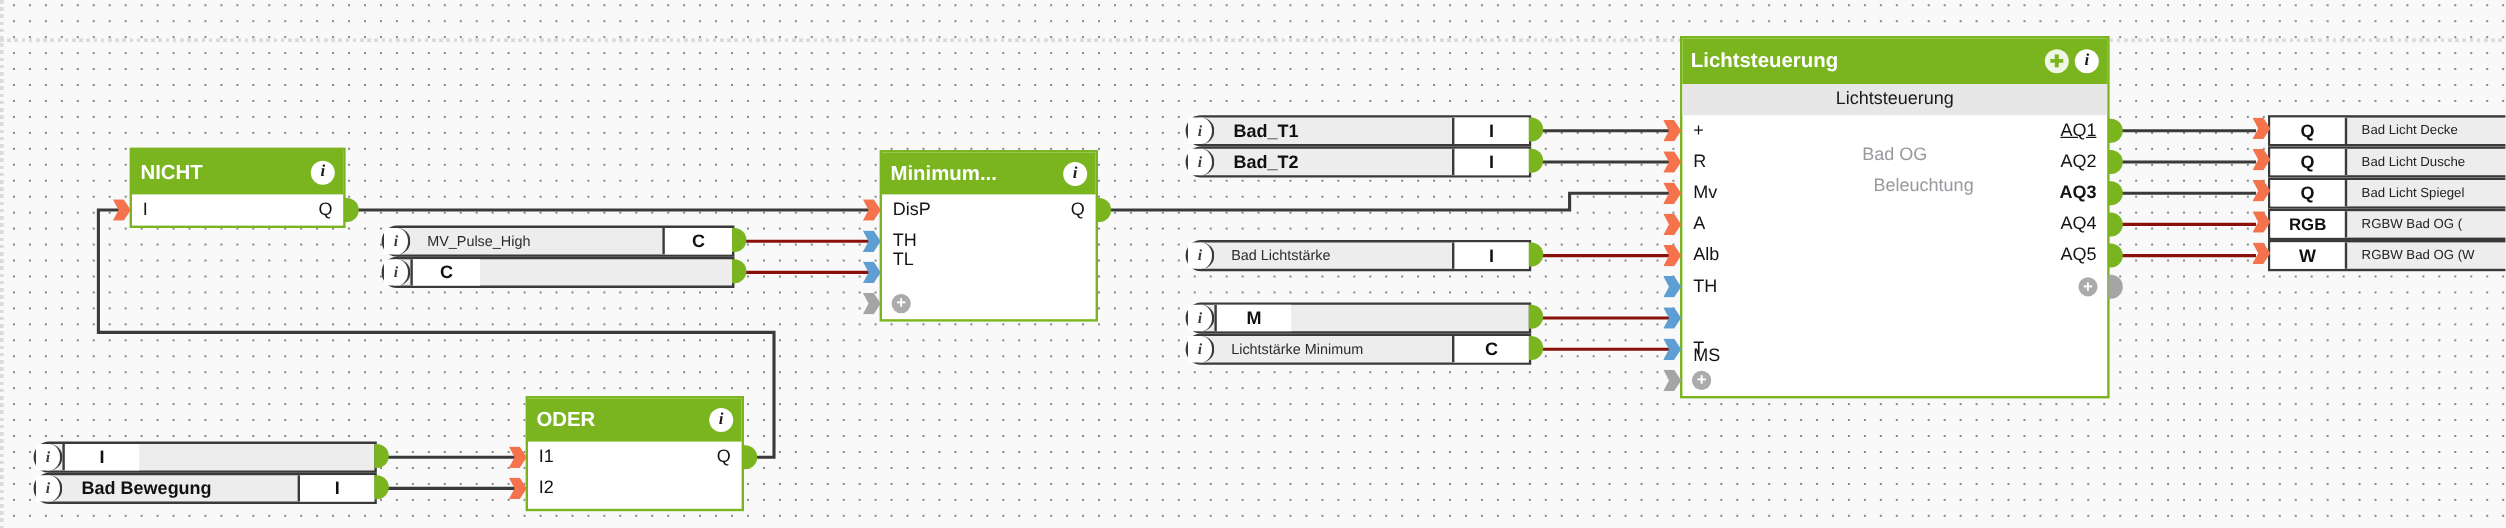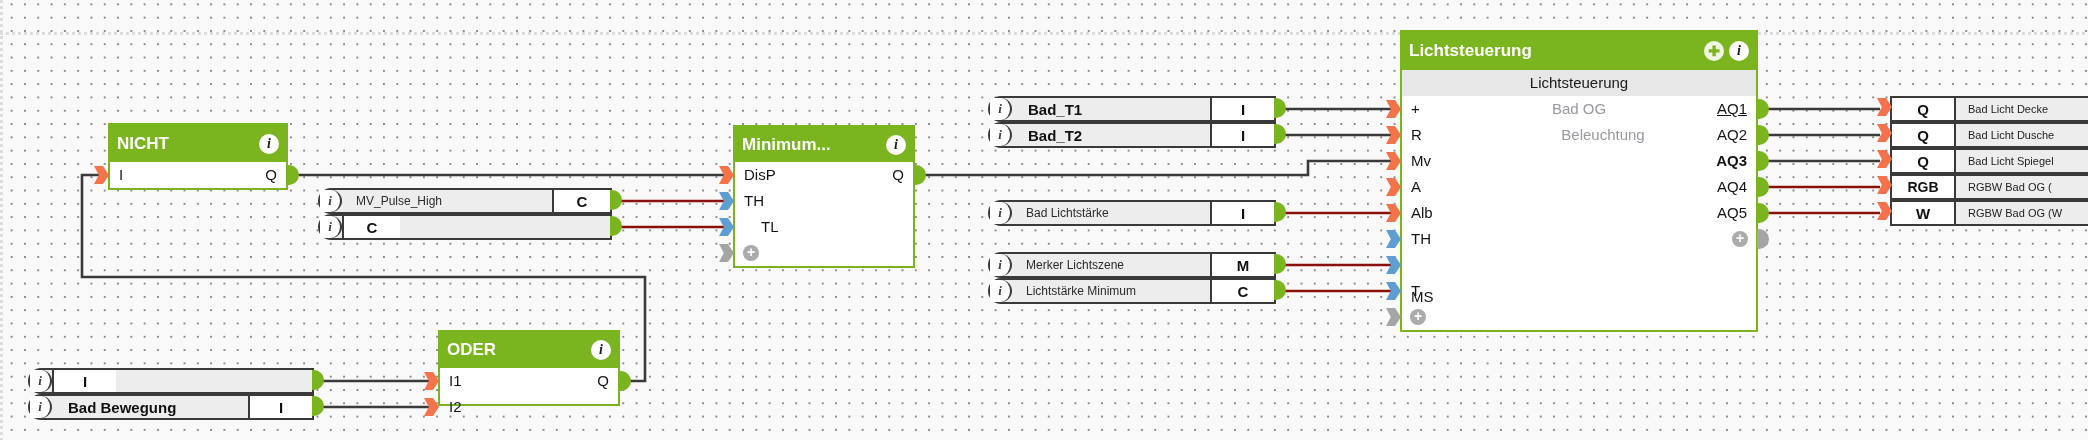--- a/index.html
+++ b/index.html
@@ -32,21 +32,21 @@
   .fb-header{position:absolute; left:0; right:0; top:0; background:var(--green);
     display:flex; align-items:center; padding:0 7px; gap:5px; box-sizing:border-box;}
   .fb-title{flex:1; color:#fff; font-weight:bold; font-size:17px; white-space:nowrap; overflow:hidden;}
   .icon-circle{width:20px; height:20px; border-radius:50%; flex:0 0 auto;
     display:flex; align-items:center; justify-content:center;}
   .info-icon{background:#fff; color:#1a1a1a; font-family:"Liberation Serif",serif;
     font-weight:bold; font-style:italic; font-size:14px;}
   .move-icon{background:rgba(255,255,255,0.88); color:var(--green); font-size:14px; font-weight:bold;}
   .fb-band{position:absolute; left:0; right:0; background:#e7e7e7; color:#1a1a1a;
     font-size:15px; text-align:center;}
-  .fb-desc{position:absolute; left:0; right:0; text-align:center; color:#98989e; font-size:15px;}
+  .fb-desc{position:absolute; left:0; right:0; text-align:center; color:#98989e; font-size:15px;margin-top:20px;}
   .pin-label{position:absolute; font-size:15px; color:#141414; white-space:nowrap;}
   .pin-label.left{left:9px;}
   .pin-label.right{right:9px; text-align:right;}
   .pin-arrow{position:absolute; width:15px; height:18px;
     clip-path:polygon(0 0,60% 0,100% 50%,60% 100%,0 100%,32% 50%);}
   .pin-bump{position:absolute; width:12px; height:20px; border-radius:0 10px 10px 0;}
   .add-circle{position:absolute; width:16px; height:16px; border-radius:50%;
     background:#ababab; color:#fff; font-size:14px; font-weight:bold; line-height:15px; text-align:center;}
 
   
@@ -109,28 +109,28 @@
     </div>
     <div class="fb" style="left: 733px; top: 125px; width: 182px; height: 143px;">
       <div class="fb-header" style="height: 35px;">
         <span class="fb-title">Minimum...</span>
         <span class="icon-circle info-icon">i</span>
       </div>
       <span class="pin-label left" style="top: 35px; height: 26px; line-height: 26px;">DisP</span>
       <span class="pin-arrow" style="left: -16px; top: 39px; background: var(--orange);"></span>
       <span class="pin-label left" style="top: 61px; height: 26px; line-height: 26px;">TH</span>
       <span class="pin-arrow" style="left: -16px; top: 65px; background: var(--blue);"></span>
-      <span class="pin-label left" style="top: 87px; height: 26px; line-height: 26px; margin-left: 17px;">TL</span>
+      <span class="pin-label left" style="top: 77px; height: 26px; line-height: 26px;">TL</span>
       <span class="pin-arrow" style="left: -16px; top: 91px; background: var(--blue);"></span>
       <span class="add-circle" style="left: 8px; top: 118px;">+</span>
       <span class="pin-arrow" style="left: -16px; top: 117px; background: var(--gray);"></span>
       <span class="pin-label right" style="top: 35px; height: 26px; line-height: 26px;">Q</span>
       <span class="pin-bump" style="right: -13px; top: 38px; background: var(--green);"></span>
     </div>
-    <div class="fb" style="left: 438px; top: 330px; width: 182px; height: 76px;">
+    <div class="fb" style="left: 438px; top: 330px; width: 182px; height: 96px;">
       <div class="fb-header" style="height: 36px;">
         <span class="fb-title">ODER</span>
         <span class="icon-circle info-icon">i</span>
       </div>
       <span class="pin-label left" style="top: 36px; height: 26px; line-height: 26px;">I1</span>
       <span class="pin-arrow" style="left: -16px; top: 40px; background: var(--orange);"></span>
       <span class="pin-label left" style="top: 62px; height: 26px; line-height: 26px;">I2</span>
       <span class="pin-arrow" style="left: -16px; top: 66px; background: var(--orange);"></span>
       <span class="pin-label right" style="top: 36px; height: 26px; line-height: 26px;">Q</span>
       <span class="pin-bump" style="right: -13px; top: 39px; background: var(--green);"></span>
@@ -210,21 +210,20 @@
       <span class="conn-bump"></span>
     </div>
     <div class="conn rounded" style="left: 988px; top: 200px; width: 288px; height: 26px;">
       <span class="conn-i">i</span>
       <span class="conn-label sm">Bad Lichtstärke</span>
       <span class="conn-type" style="flex-basis: 62px;">I</span>
       <span class="conn-bump"></span>
     </div>
     <div class="conn rounded" style="left: 988px; top: 252px; width: 288px; height: 26px;">
       <span class="conn-i">i</span>
-      <span class="conn-label sm">Merker Lichtszene</span>
       <span class="conn-type" style="flex-basis: 62px;">M</span>
       <span class="conn-bump"></span>
     </div>
     <div class="conn rounded" style="left: 988px; top: 278px; width: 288px; height: 26px;">
       <span class="conn-i">i</span>
       <span class="conn-label sm">Lichtstärke Minimum</span>
       <span class="conn-type" style="flex-basis: 62px;">C</span>
       <span class="conn-bump"></span>
     </div>
     <div class="conn conn-out" style="left: 1890px; top: 96px; width: 230px; height: 26px;">

